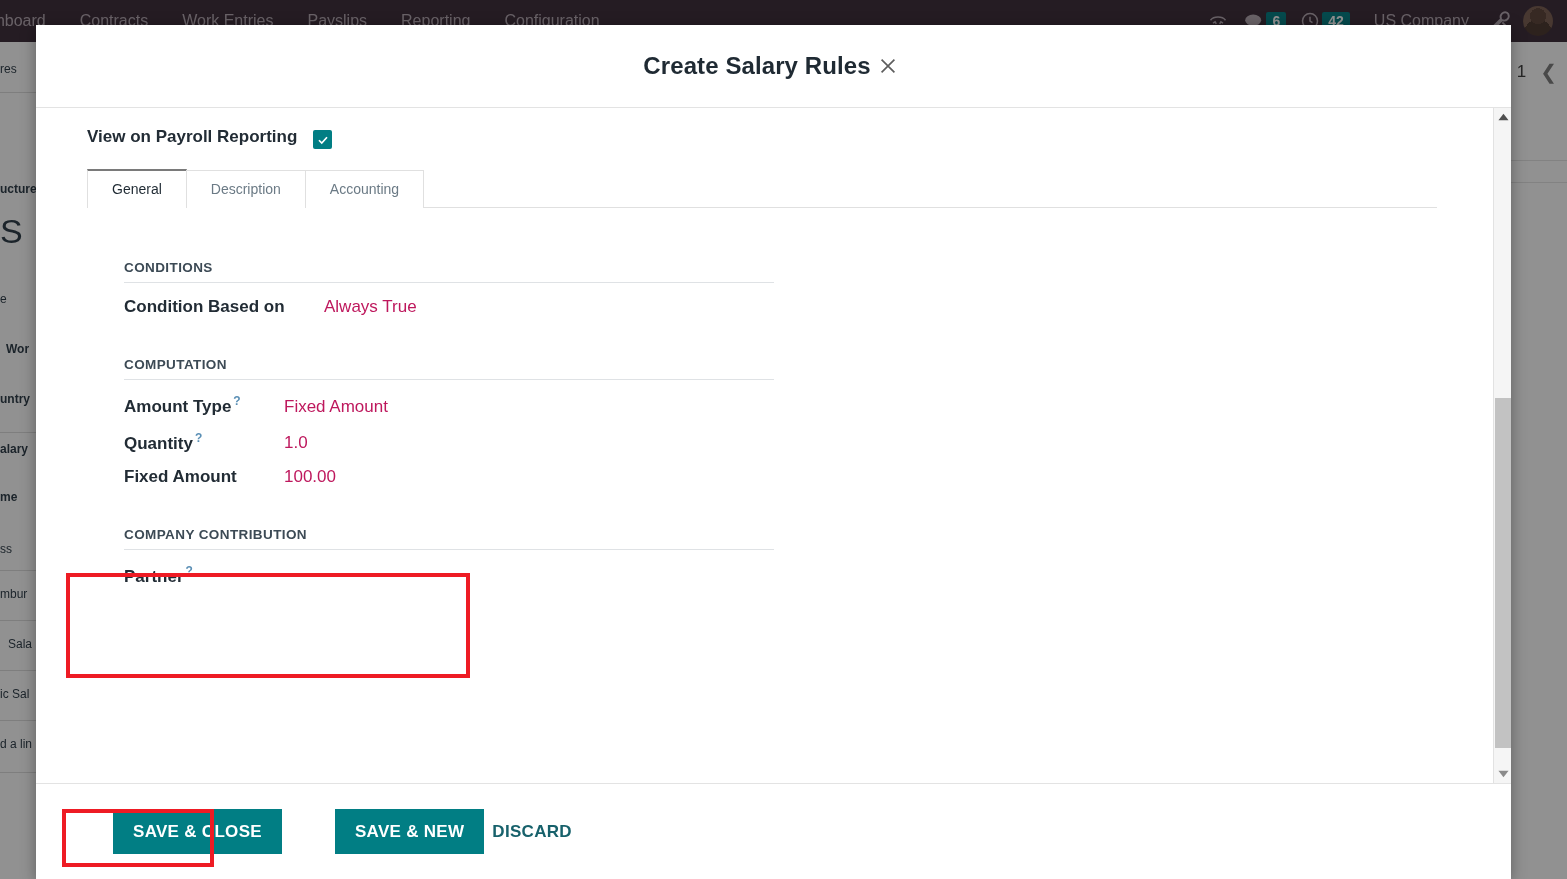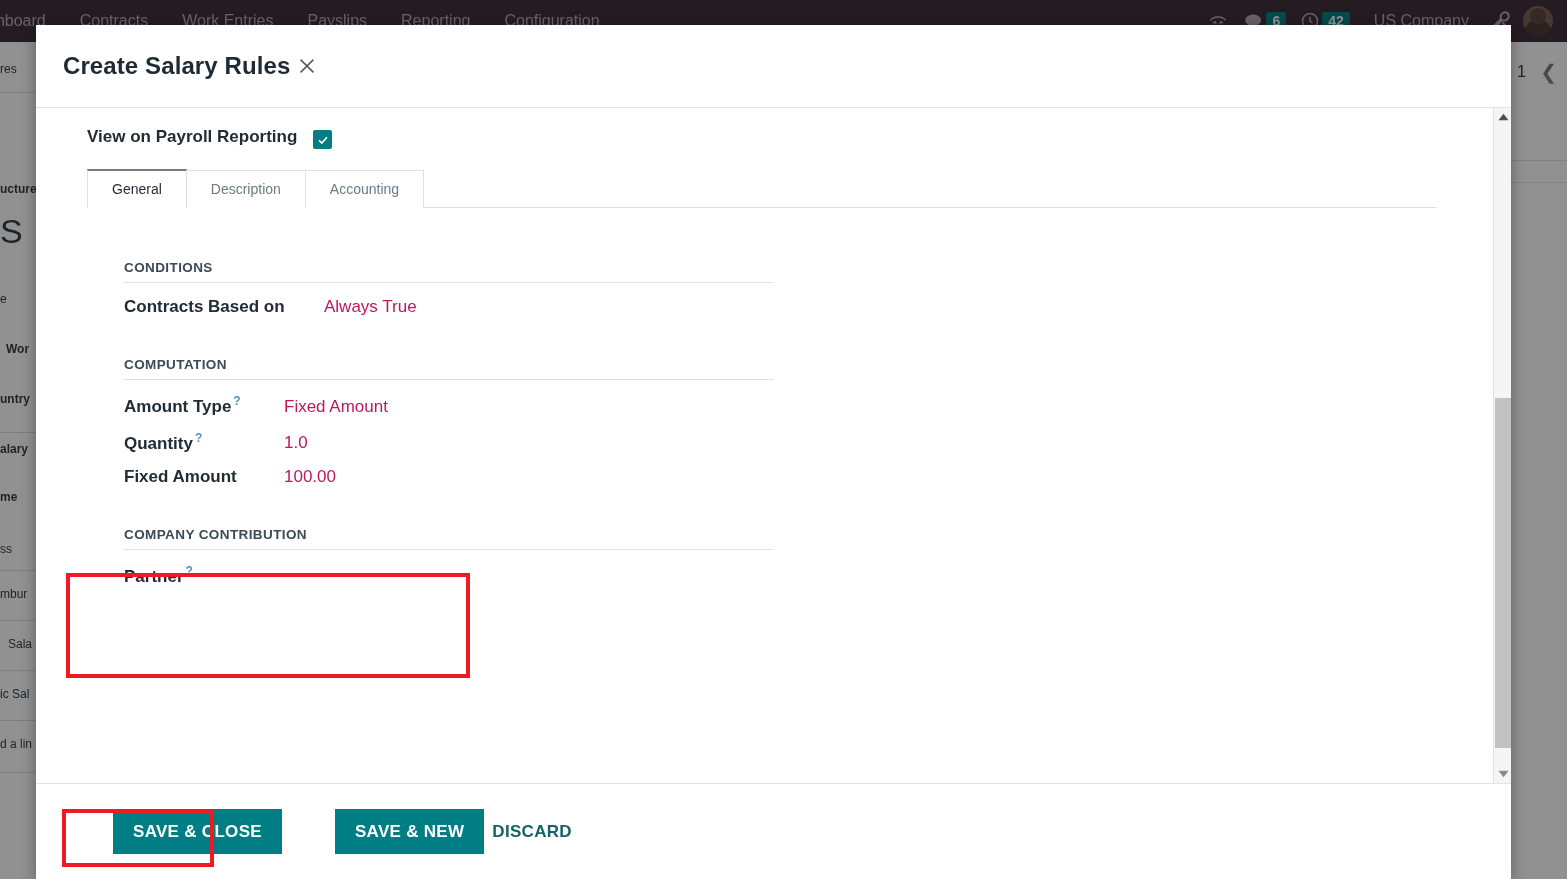--- a/index.html
+++ b/index.html
@@ -90,21 +90,21 @@
   #modal {
     position: absolute; left: 36px; top: 25px;
     width: 1475px; height: 854px;
     background: #ffffff;
     display: flex; flex-direction: column;
     box-shadow: 0 3px 14px rgba(0,0,0,0.35);
   }
   #modal-header {
     height: 83px; flex: 0 0 83px;
     border-bottom: 1px solid #e3e3e3;
-    display: flex; align-items: center; justify-content: flex-start;
+    display: flex; align-items: center; justify-content: center;
     padding: 0 26px 0 27px;
   }
   #modal-title { font-size: 24px; color: #1f2a33; font-weight: 600; letter-spacing: .1px; }
   #close-btn {
     width: 34px; height: 34px; display: flex; align-items: center; justify-content: center;
     color: #5d5d5d; cursor: pointer;
   }
 
   #modal-body {
     position: relative; flex: 1 1 auto; overflow: hidden; background: #fff;
@@ -316,21 +316,21 @@
 
       <div id="tabs">
         <div class="tab active">General</div>
         <div class="tab">Description</div>
         <div class="tab">Accounting</div>
       </div>
 
       <div class="group" id="sec-conditions">
         <div class="group-title">CONDITIONS</div>
         <div class="row cond">
-          <div class="lbl">Contracts Based on</div>
+          <div class="lbl">Condition Based on</div>
           <div class="val">Always True</div>
         </div>
       </div>
 
       <div class="group" id="sec-computation">
         <div class="group-title">COMPUTATION</div>
 
         <div class="row amt">
           <div class="lbl">
             <span>Amount Type</span><span class="help">?</span>

